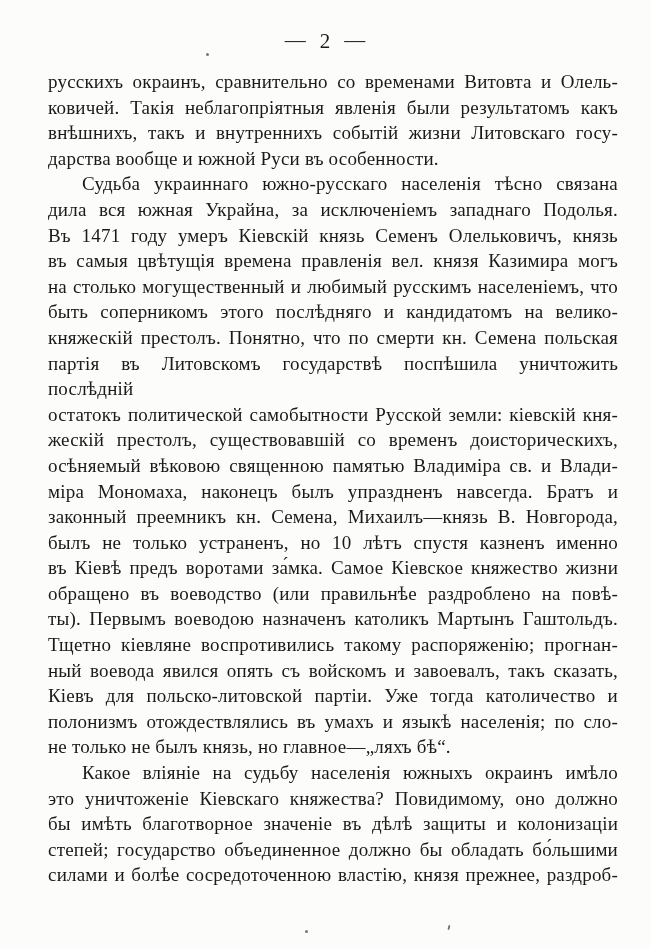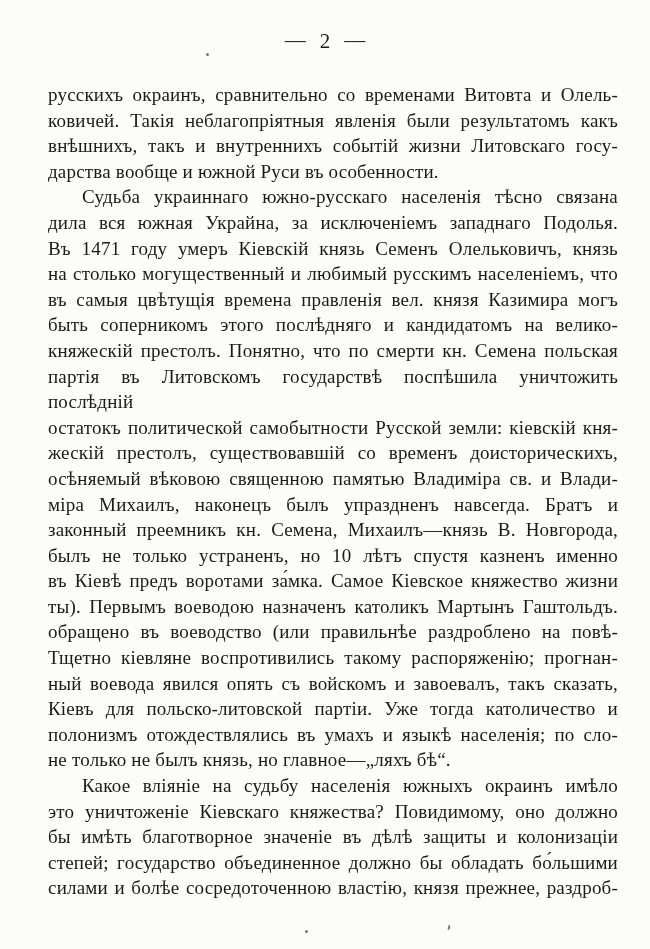--- a/index.html
+++ b/index.html
@@ -30,21 +30,21 @@
     line-height: 20px;
   }
   .page-header .rule {
     position: relative;
     top: -1px;
     letter-spacing: 0;
   }
   .text-body {
     position: absolute;
     left: 48px;
-    top: 82px;
+    top: 69px;
     width: 570px;
     font-size: 19px;
     line-height: 25.6px;
     letter-spacing: 0.2px;
   }
   .paragraph { margin: 0; }
   .line {
     text-align: justify;
     text-align-last: justify;
   }
@@ -74,34 +74,34 @@
       <div class="paragraph">
         <div class="line">русскихъ окраинъ, сравнительно со временами Витовта и Олель-</div>
         <div class="line">ковичей. Такія неблагопріятныя явленія были результатомъ какъ</div>
         <div class="line">внѣшнихъ, такъ и внутреннихъ событій жизни Литовскаго госу-</div>
         <div class="line last">дарства вообще и южной Руси въ особенности.</div>
       </div>
       <div class="paragraph">
         <div class="line indent">Судьба украиннаго южно-русскаго населенія тѣсно связана</div>
         <div class="line">дила вся южная Украйна, за исключеніемъ западнаго Подолья.</div>
         <div class="line">Въ 1471 году умеръ Кіевскій князь Семенъ Олельковичъ, князь</div>
+        <div class="line">въ самыя цвѣтущія времена правленія вел. князя Казимира могъ</div>
         <div class="line">на столько могущественный и любимый русскимъ населеніемъ, что</div>
-        <div class="line">въ самыя цвѣтущія времена правленія вел. князя Казимира могъ</div>
         <div class="line">быть соперникомъ этого послѣдняго и кандидатомъ на велико-</div>
         <div class="line">княжескій престолъ. Понятно, что по смерти кн. Семена польская</div>
         <div class="line">партія въ Литовскомъ государствѣ поспѣшила уничтожить послѣдній</div>
         <div class="line">остатокъ политической самобытности Русской земли: кіевскій кня-</div>
         <div class="line">жескій престолъ, существовавшій со временъ доисторическихъ,</div>
         <div class="line">осѣняемый вѣковою священною памятью Владиміра св. и Влади-</div>
-        <div class="line">міра Михаилъ, наконецъ былъ упраздненъ навсегда. Братъ и</div>
+        <div class="line">міра Мономаха, наконецъ былъ упраздненъ навсегда. Братъ и</div>
         <div class="line">законный преемникъ кн. Семена, Михаилъ—князь В. Новгорода,</div>
         <div class="line">былъ не только устраненъ, но 10 лѣтъ спустя казненъ именно</div>
         <div class="line">въ Кіевѣ предъ воротами за́мка. Самое Кіевское княжество жизни</div>
+        <div class="line">обращено въ воеводство (или правильнѣе раздроблено на повѣ-</div>
         <div class="line">ты). Первымъ воеводою назначенъ католикъ Мартынъ Гаштольдъ.</div>
-        <div class="line">обращено въ воеводство (или правильнѣе раздроблено на повѣ-</div>
         <div class="line">Тщетно кіевляне воспротивились такому распоряженію; прогнан-</div>
         <div class="line">ный воевода явился опять съ войскомъ и завоевалъ, такъ сказать,</div>
         <div class="line">Кіевъ для польско-литовской партіи. Уже тогда католичество и</div>
         <div class="line">полонизмъ отождествлялись въ умахъ и языкѣ населенія; по сло-</div>
         <div class="line last">не только не былъ князь, но главное—„ляхъ бѣ“.</div>
       </div>
       <div class="paragraph">
         <div class="line indent">Какое вліяніе на судьбу населенія южныхъ окраинъ имѣло</div>
         <div class="line">это уничтоженіе Кіевскаго княжества? Повидимому, оно должно</div>
         <div class="line">бы имѣть благотворное значеніе въ дѣлѣ защиты и колонизаціи</div>

